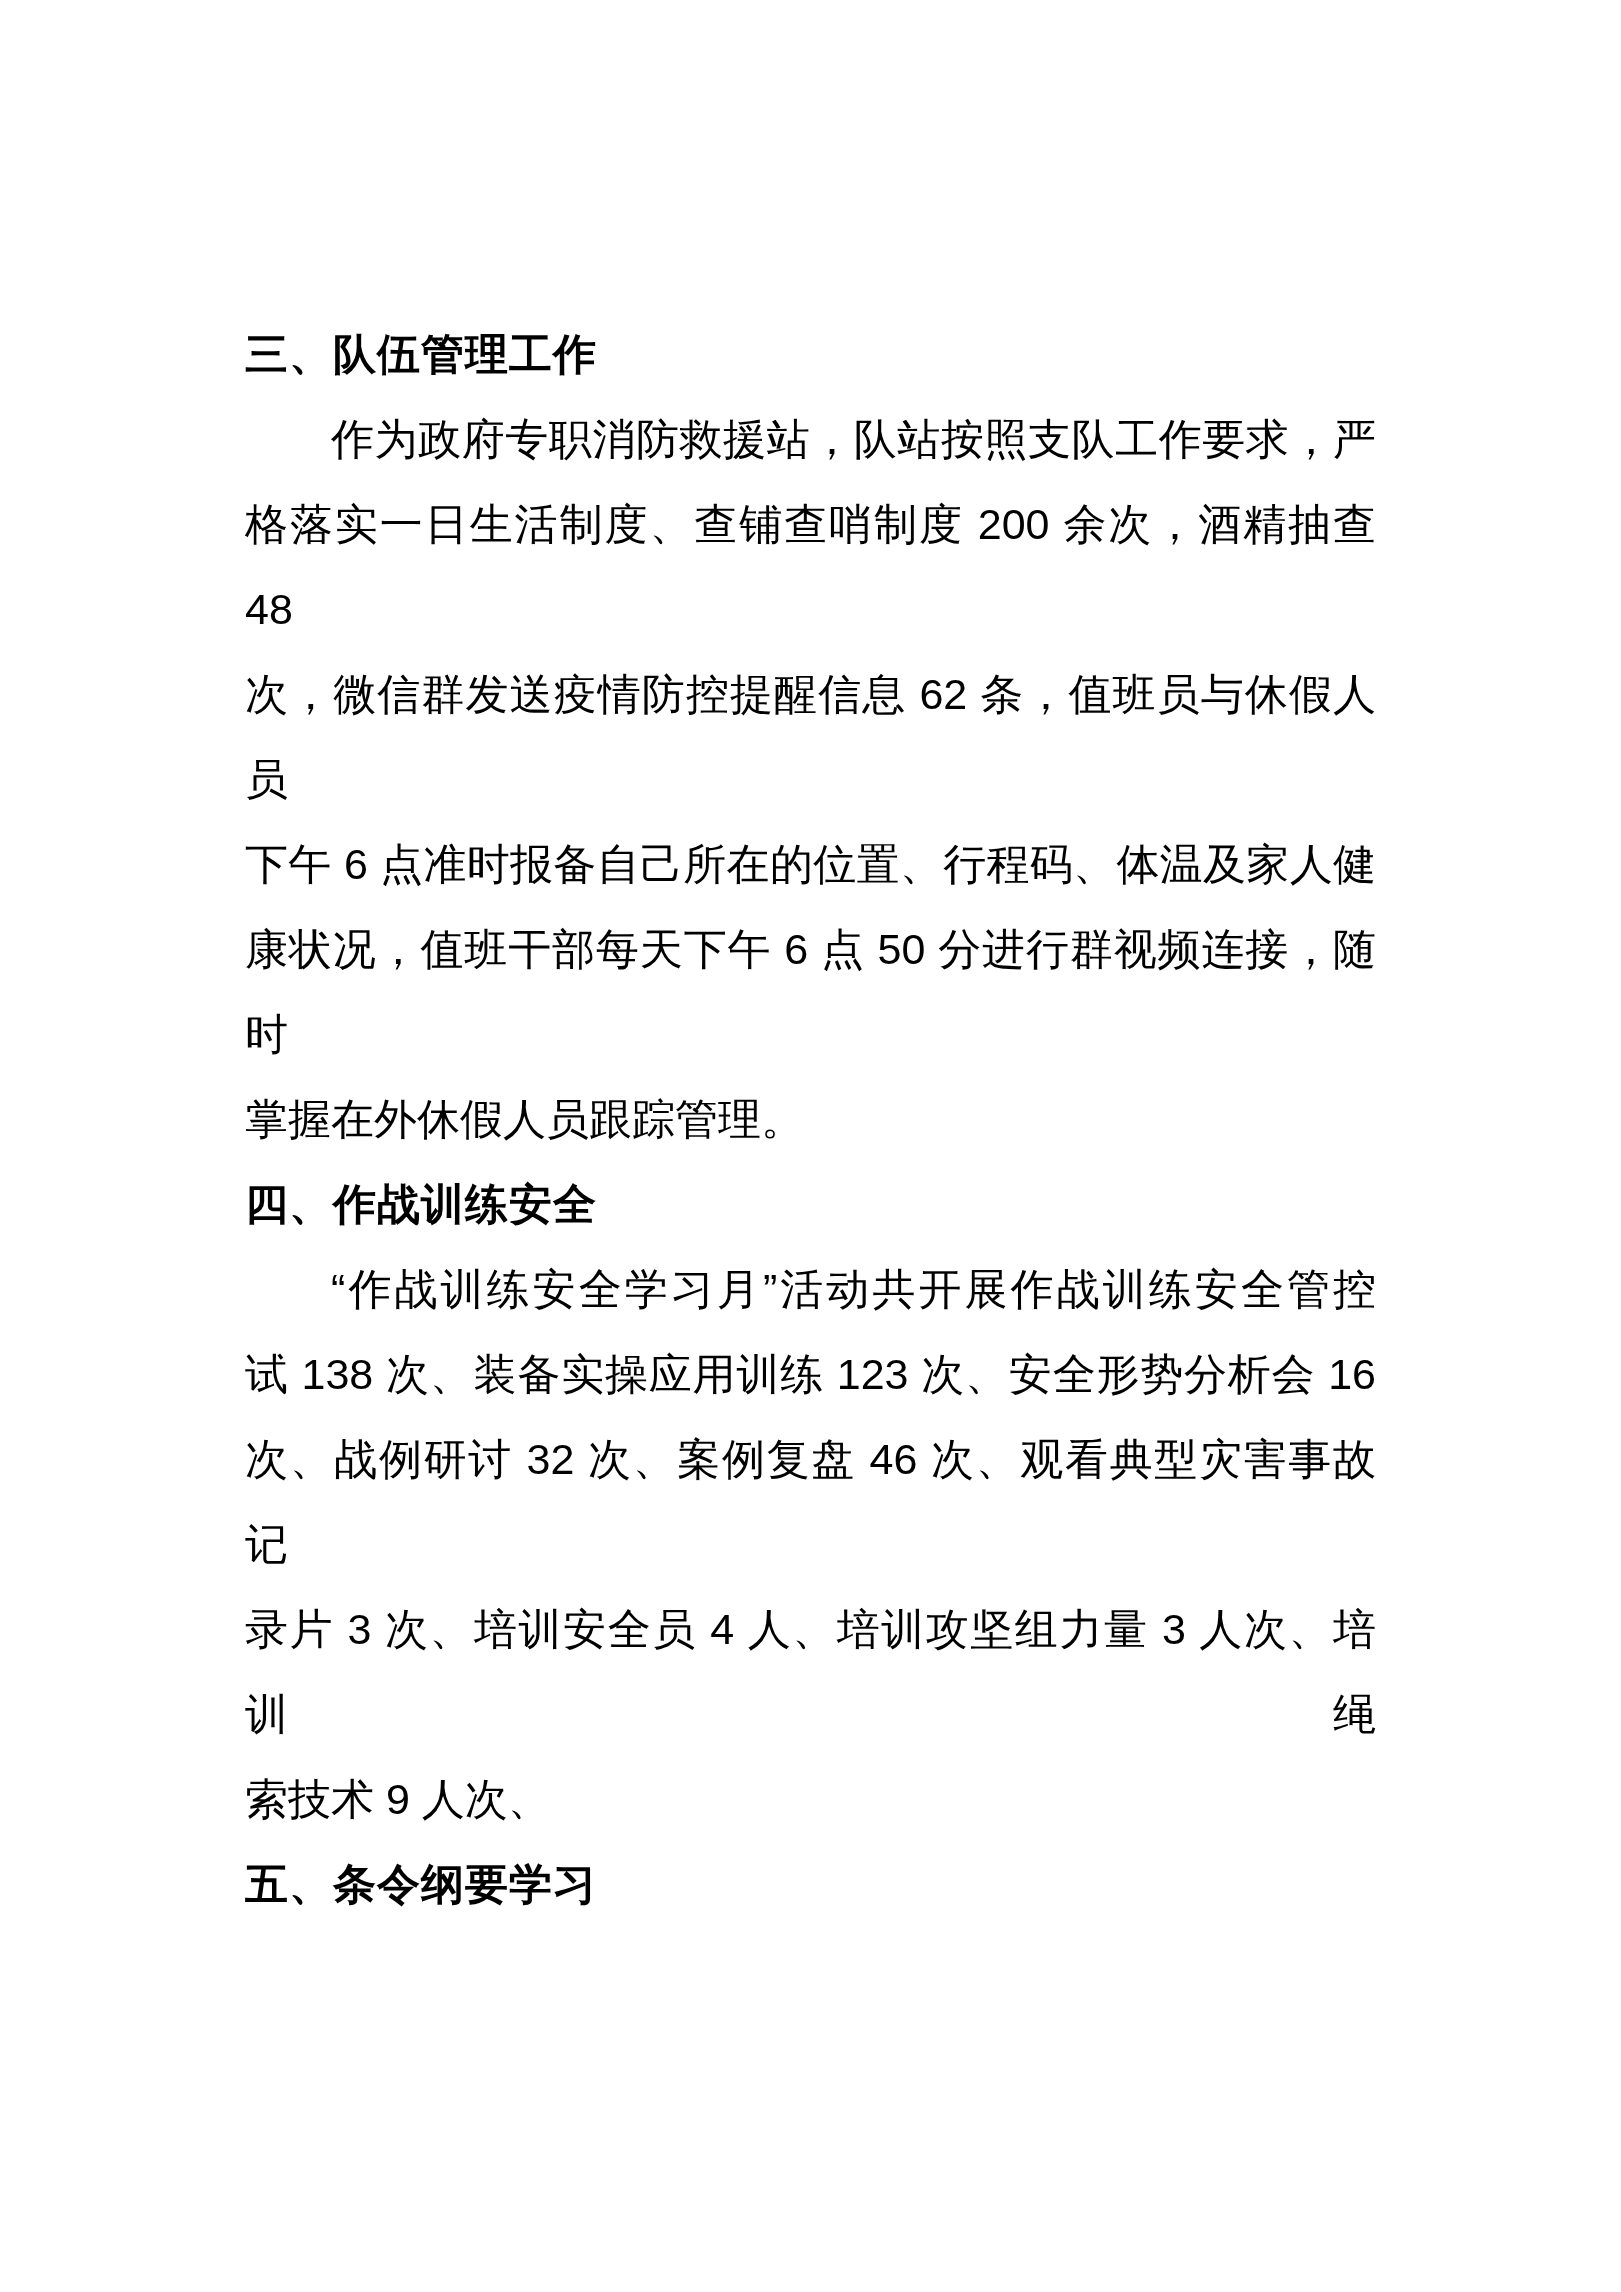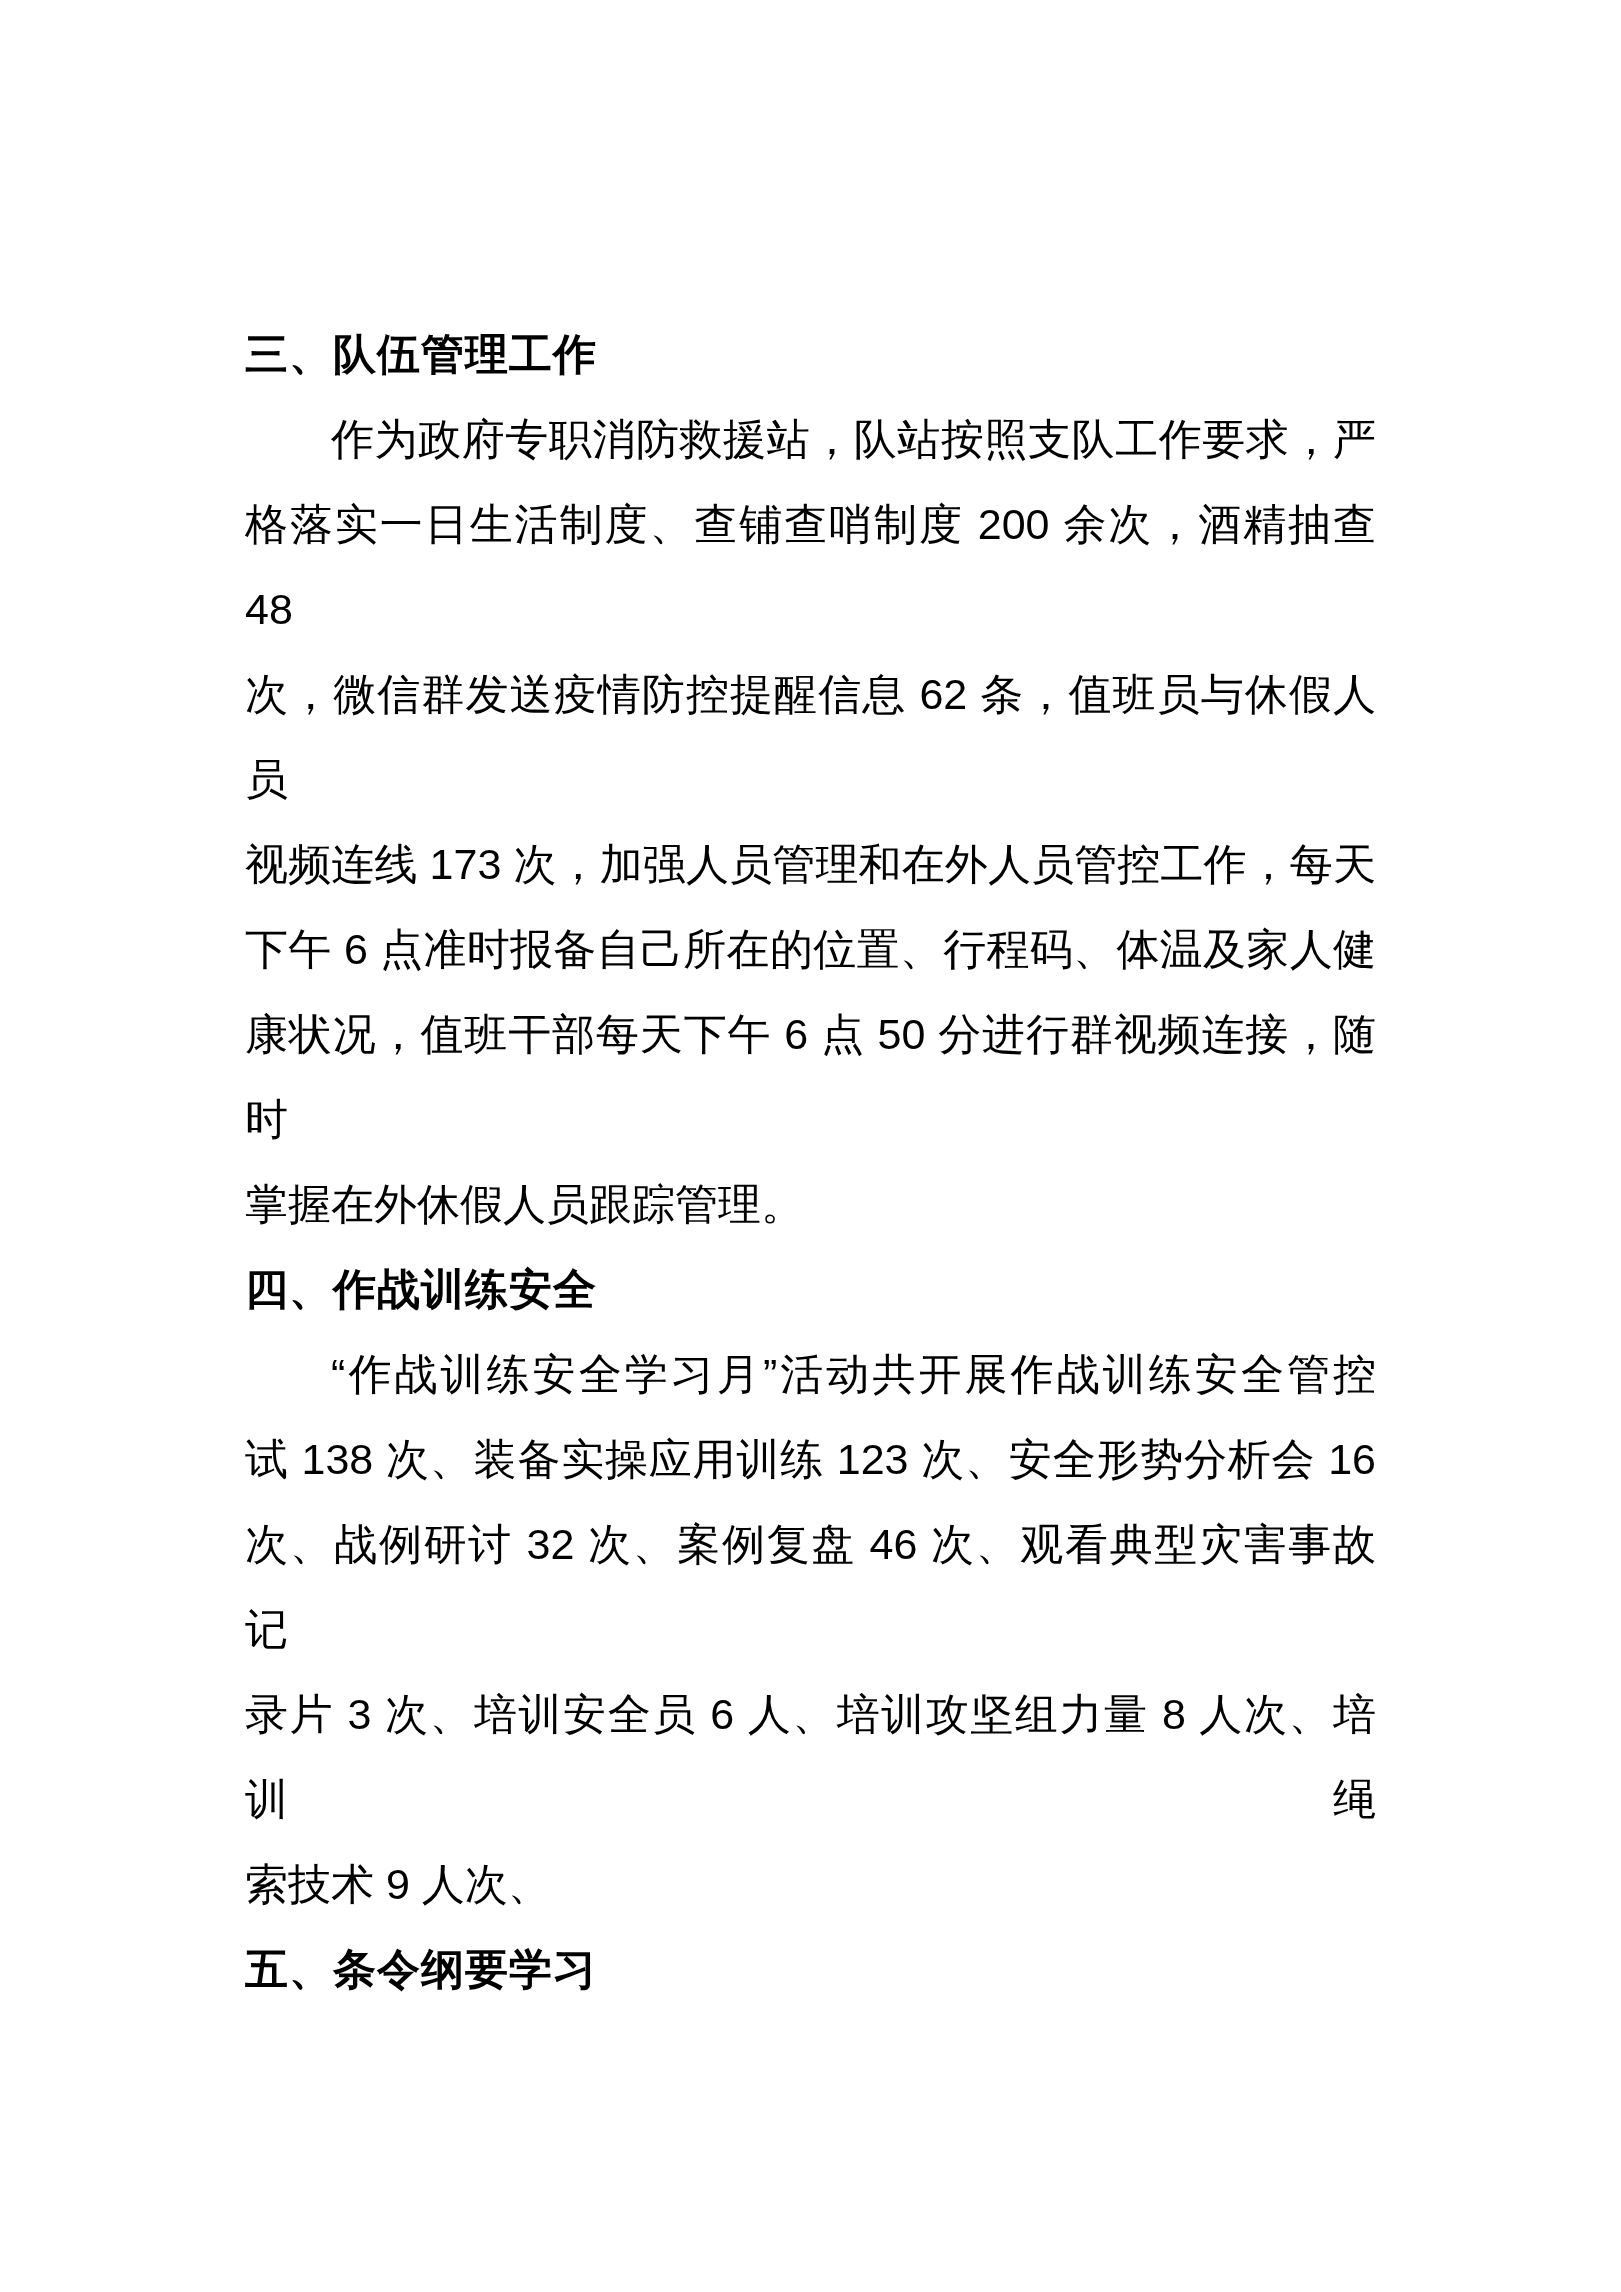--- a/index.html
+++ b/index.html
@@ -47,34 +47,33 @@
 
 <div class="page">
   <div class="content">
 
     <section>
       <h2 class="heading">三、队伍管理工作</h2>
       <div>
           <div class="line indent">作为政府专职消防救援站，队站按照支队工作要求，严</div>
           <div class="line">格落实一日生活制度、查铺查哨制度 200 余次，酒精抽查 48</div>
           <div class="line">次，微信群发送疫情防控提醒信息 62 条，值班员与休假人员</div>
-          <div class="line">视频连线 173 次，加强人员管理和在外人员管控工作，每天</div>
           <div class="line">下午 6 点准时报备自己所在的位置、行程码、体温及家人健</div>
           <div class="line">康状况，值班干部每天下午 6 点 50 分进行群视频连接，随时</div>
           <div class="line flush-left">掌握在外休假人员跟踪管理。</div>
         </div>
     </section>
 
     <section>
       <h2 class="heading">四、作战训练安全</h2>
       <div>
           <div class="line indent">“作战训练安全学习月”活动共开展作战训练安全管控</div>
           <div class="line">试 138 次、装备实操应用训练 123 次、安全形势分析会 16</div>
           <div class="line">次、战例研讨 32 次、案例复盘 46 次、观看典型灾害事故记</div>
-          <div class="line">录片 3 次、培训安全员 6 人、培训攻坚组力量 8 人次、培训绳</div>
+          <div class="line">录片 3 次、培训安全员 4 人、培训攻坚组力量 3 人次、培训绳</div>
           <div class="line flush-left">索技术 9 人次、</div>
         </div>
     </section>
 
     <section>
       <h2 class="heading">五、条令纲要学习</h2>
 
     </section>
 
   </div>

